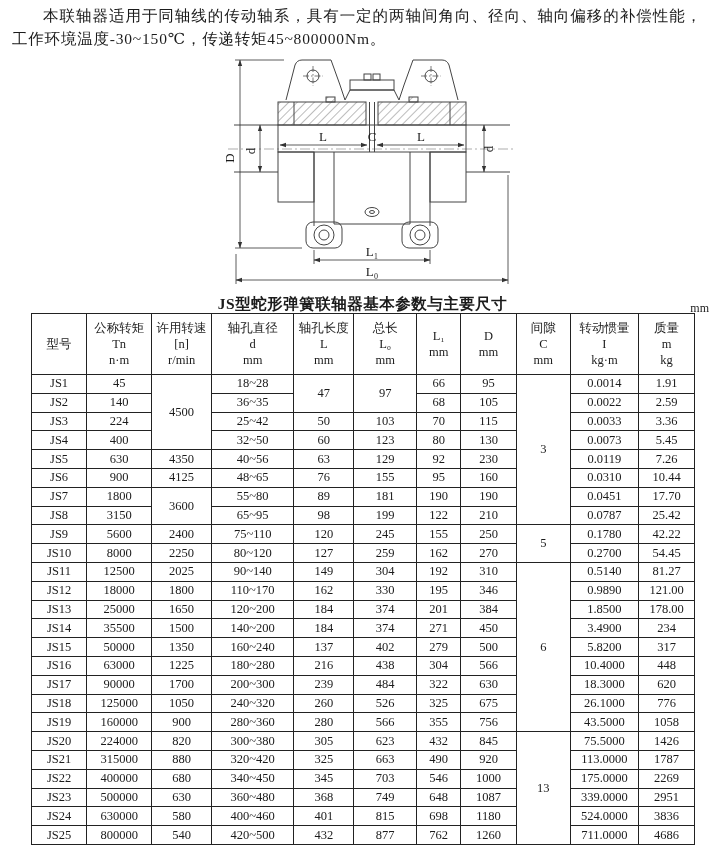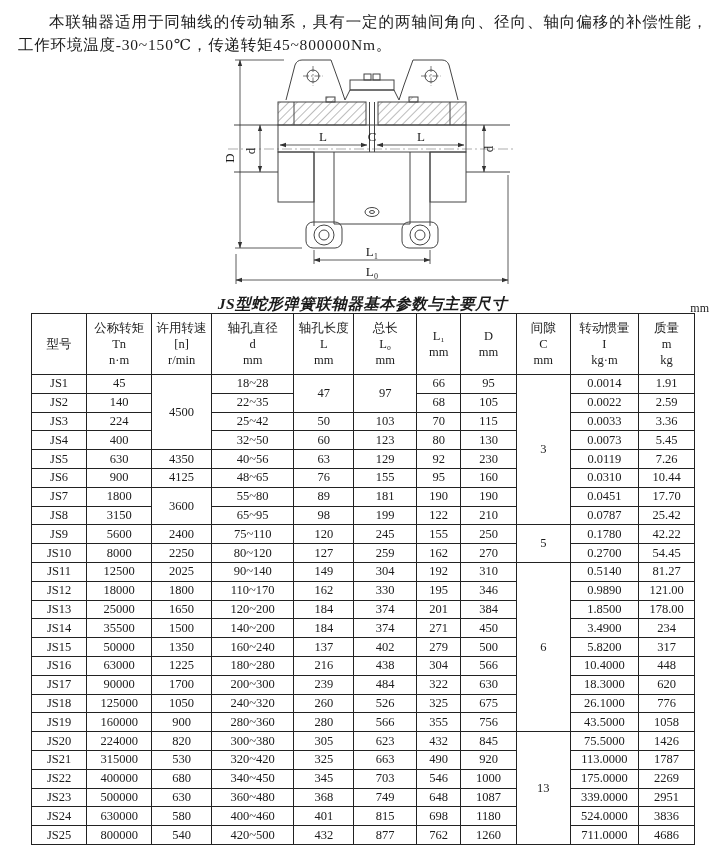--- a/index.html
+++ b/index.html
@@ -3,26 +3,26 @@
 <meta charset="utf-8">
 <style>
   html,body { margin:0; padding:0; background:#ffffff; }
   .page {
     position:relative; width:725px; height:852px; background:#ffffff;
     font-family:"Liberation Serif","DejaVu Serif",serif; color:#1b1b1b; overflow:hidden;
   }
   .intro {
     position:absolute; top:4px; left:12px; width:690px;
     font-size:15.5px; line-height:23px; text-indent:2em; letter-spacing:0.8px;
-    text-align:justify; margin:6px;
+    text-align:justify; margin:0;
   }
   .drawing { position:absolute; left:226px; top:54px; width:292px; height:233px; }
   .tbl-title {
     position:absolute; top:294px; left:0; width:725px; text-align:center;
-    font-size:15.5px; font-weight:bold; letter-spacing:0.5px;font-style:italic;
+    font-size:15.5px; font-weight:bold; letter-spacing:0.5px;
   }
   .tbl-unit { position:absolute; top:301px; right:16px; font-size:12px; }
   table.params {
     position:absolute; top:313px; left:31px; width:664px;
     border-collapse:collapse; table-layout:fixed;
   }
   table.params th, table.params td {
     border:1px solid #222; text-align:center; vertical-align:middle;
     font-weight:normal; padding:0; overflow:hidden;
   }
@@ -210,21 +210,21 @@
           <td rowspan="2">97</td>
           <td>66</td>
           <td>95</td>
           <td rowspan="8">3</td>
           <td>0.0014</td>
           <td>1.91</td>
         </tr>
         <tr>
           <td>JS2</td>
           <td>140</td>
-          <td>22~35</td>
+          <td>36~35</td>
           <td>68</td>
           <td>105</td>
           <td>0.0022</td>
           <td>2.59</td>
         </tr>
         <tr>
           <td>JS3</td>
           <td>224</td>
           <td>25~42</td>
           <td>50</td>
@@ -435,21 +435,21 @@
           <td>623</td>
           <td>432</td>
           <td>845</td>
           <td rowspan="6">13</td>
           <td>75.5000</td>
           <td>1426</td>
         </tr>
         <tr>
           <td>JS21</td>
           <td>315000</td>
-          <td>530</td>
+          <td>880</td>
           <td>320~420</td>
           <td>325</td>
           <td>663</td>
           <td>490</td>
           <td>920</td>
           <td>113.0000</td>
           <td>1787</td>
         </tr>
         <tr>
           <td>JS22</td>

